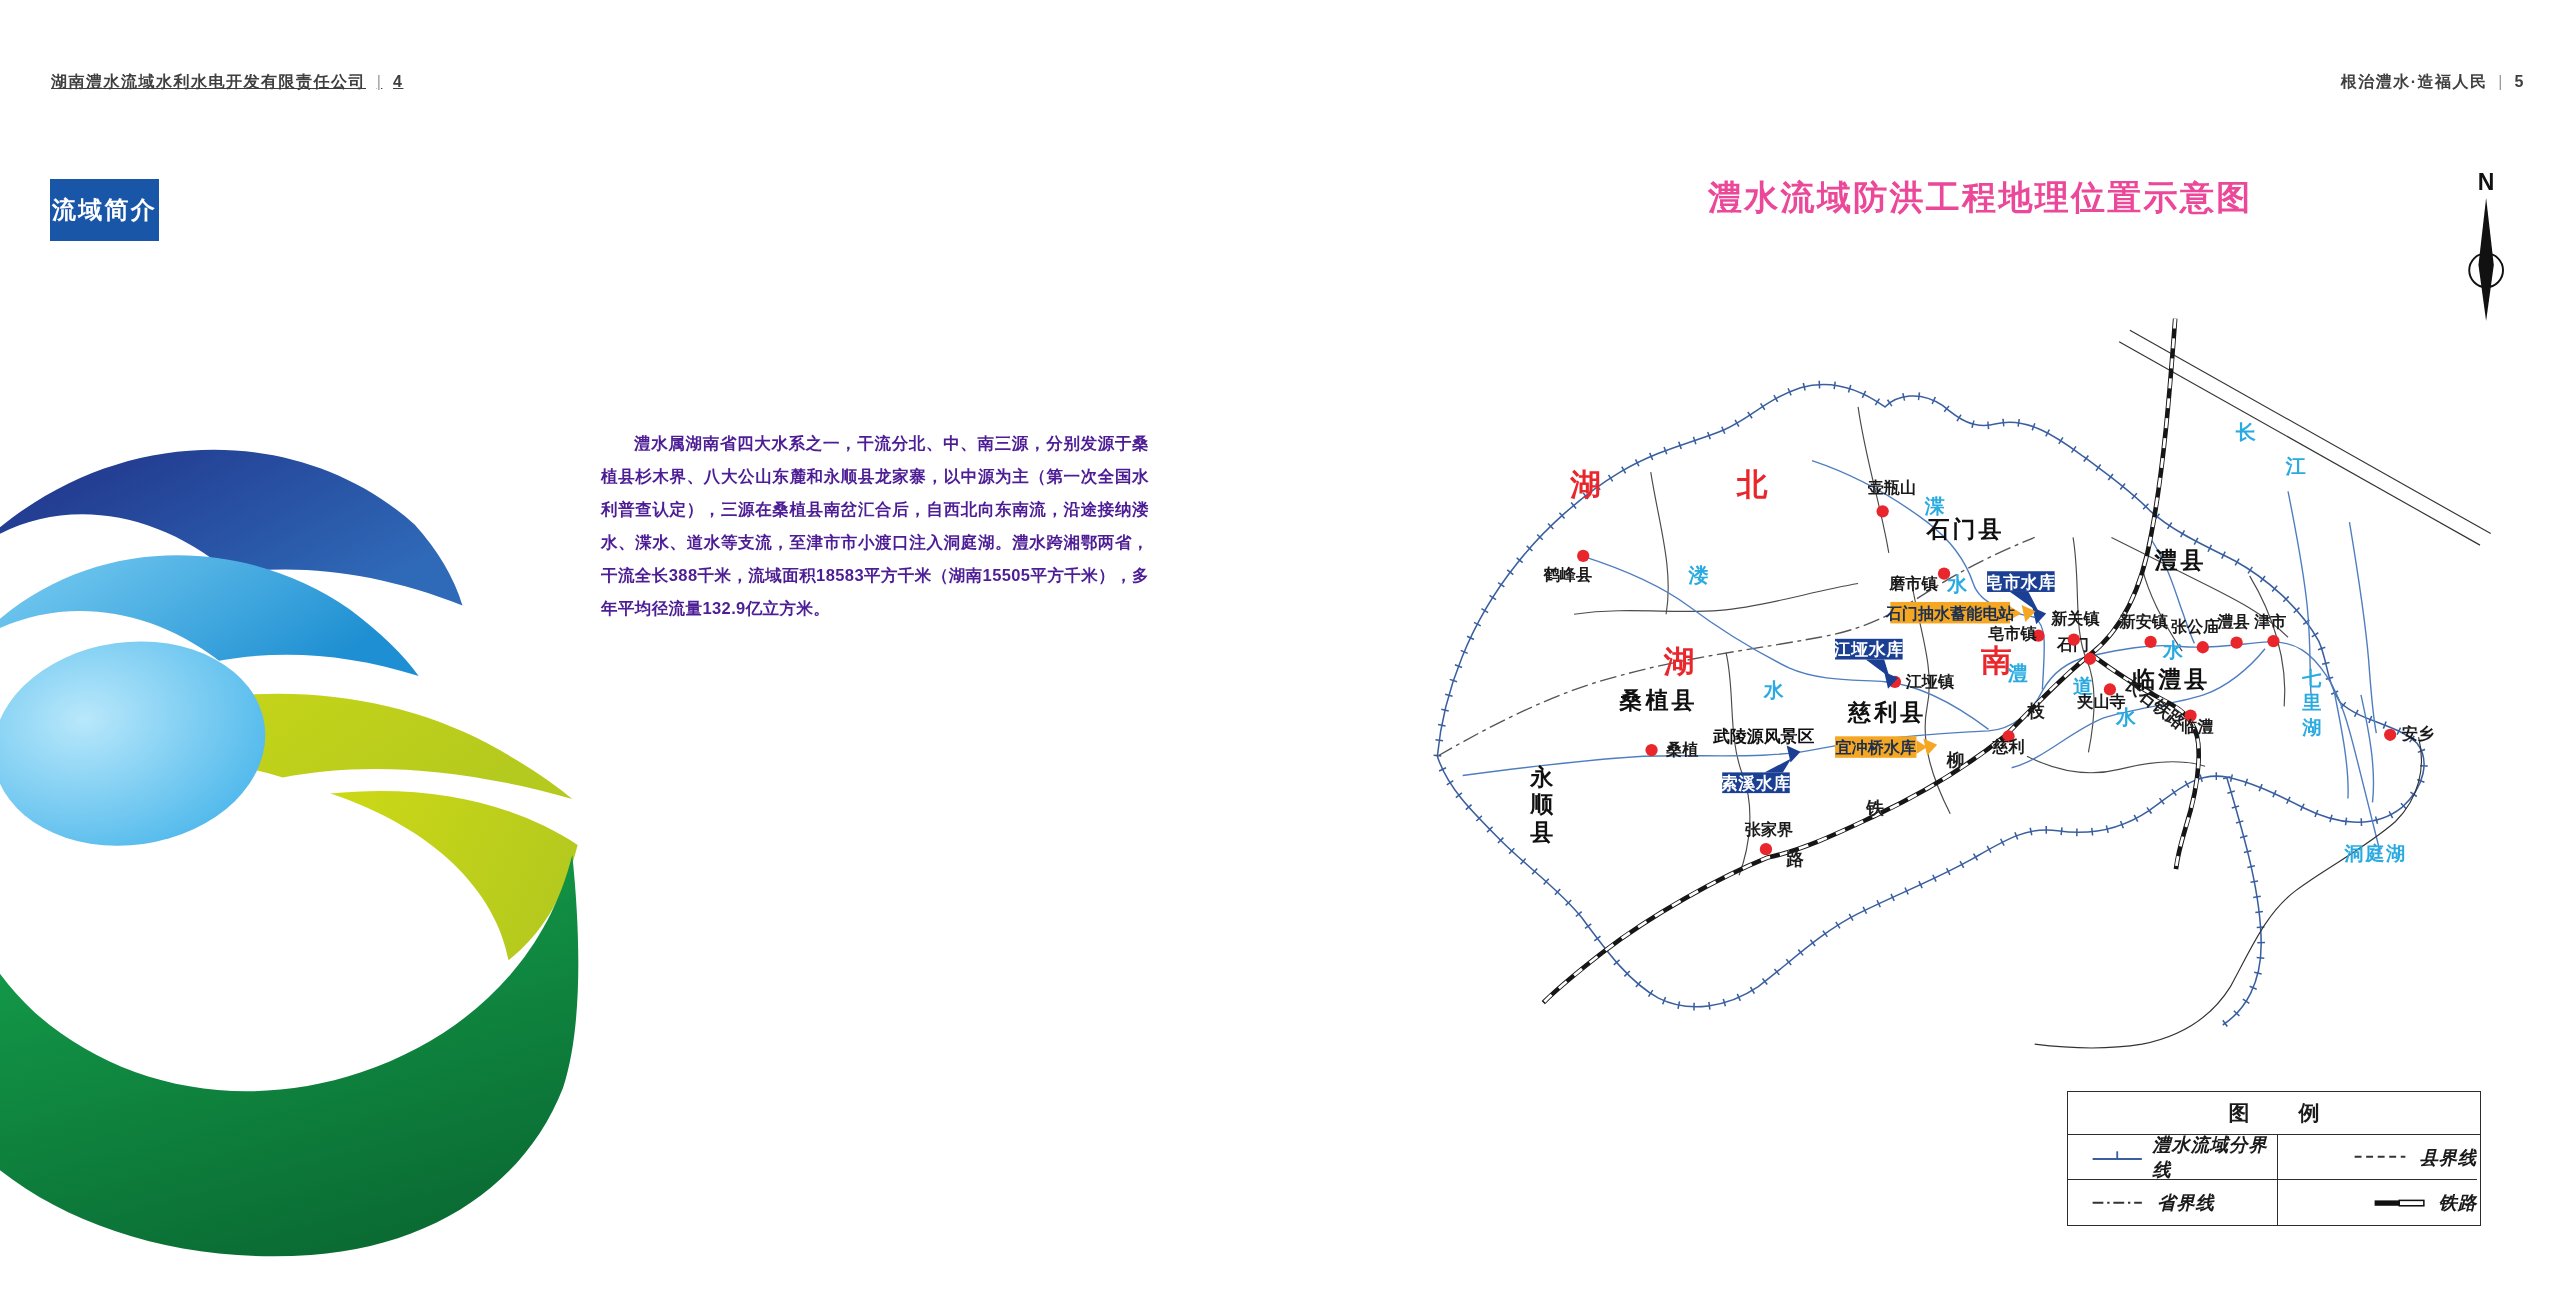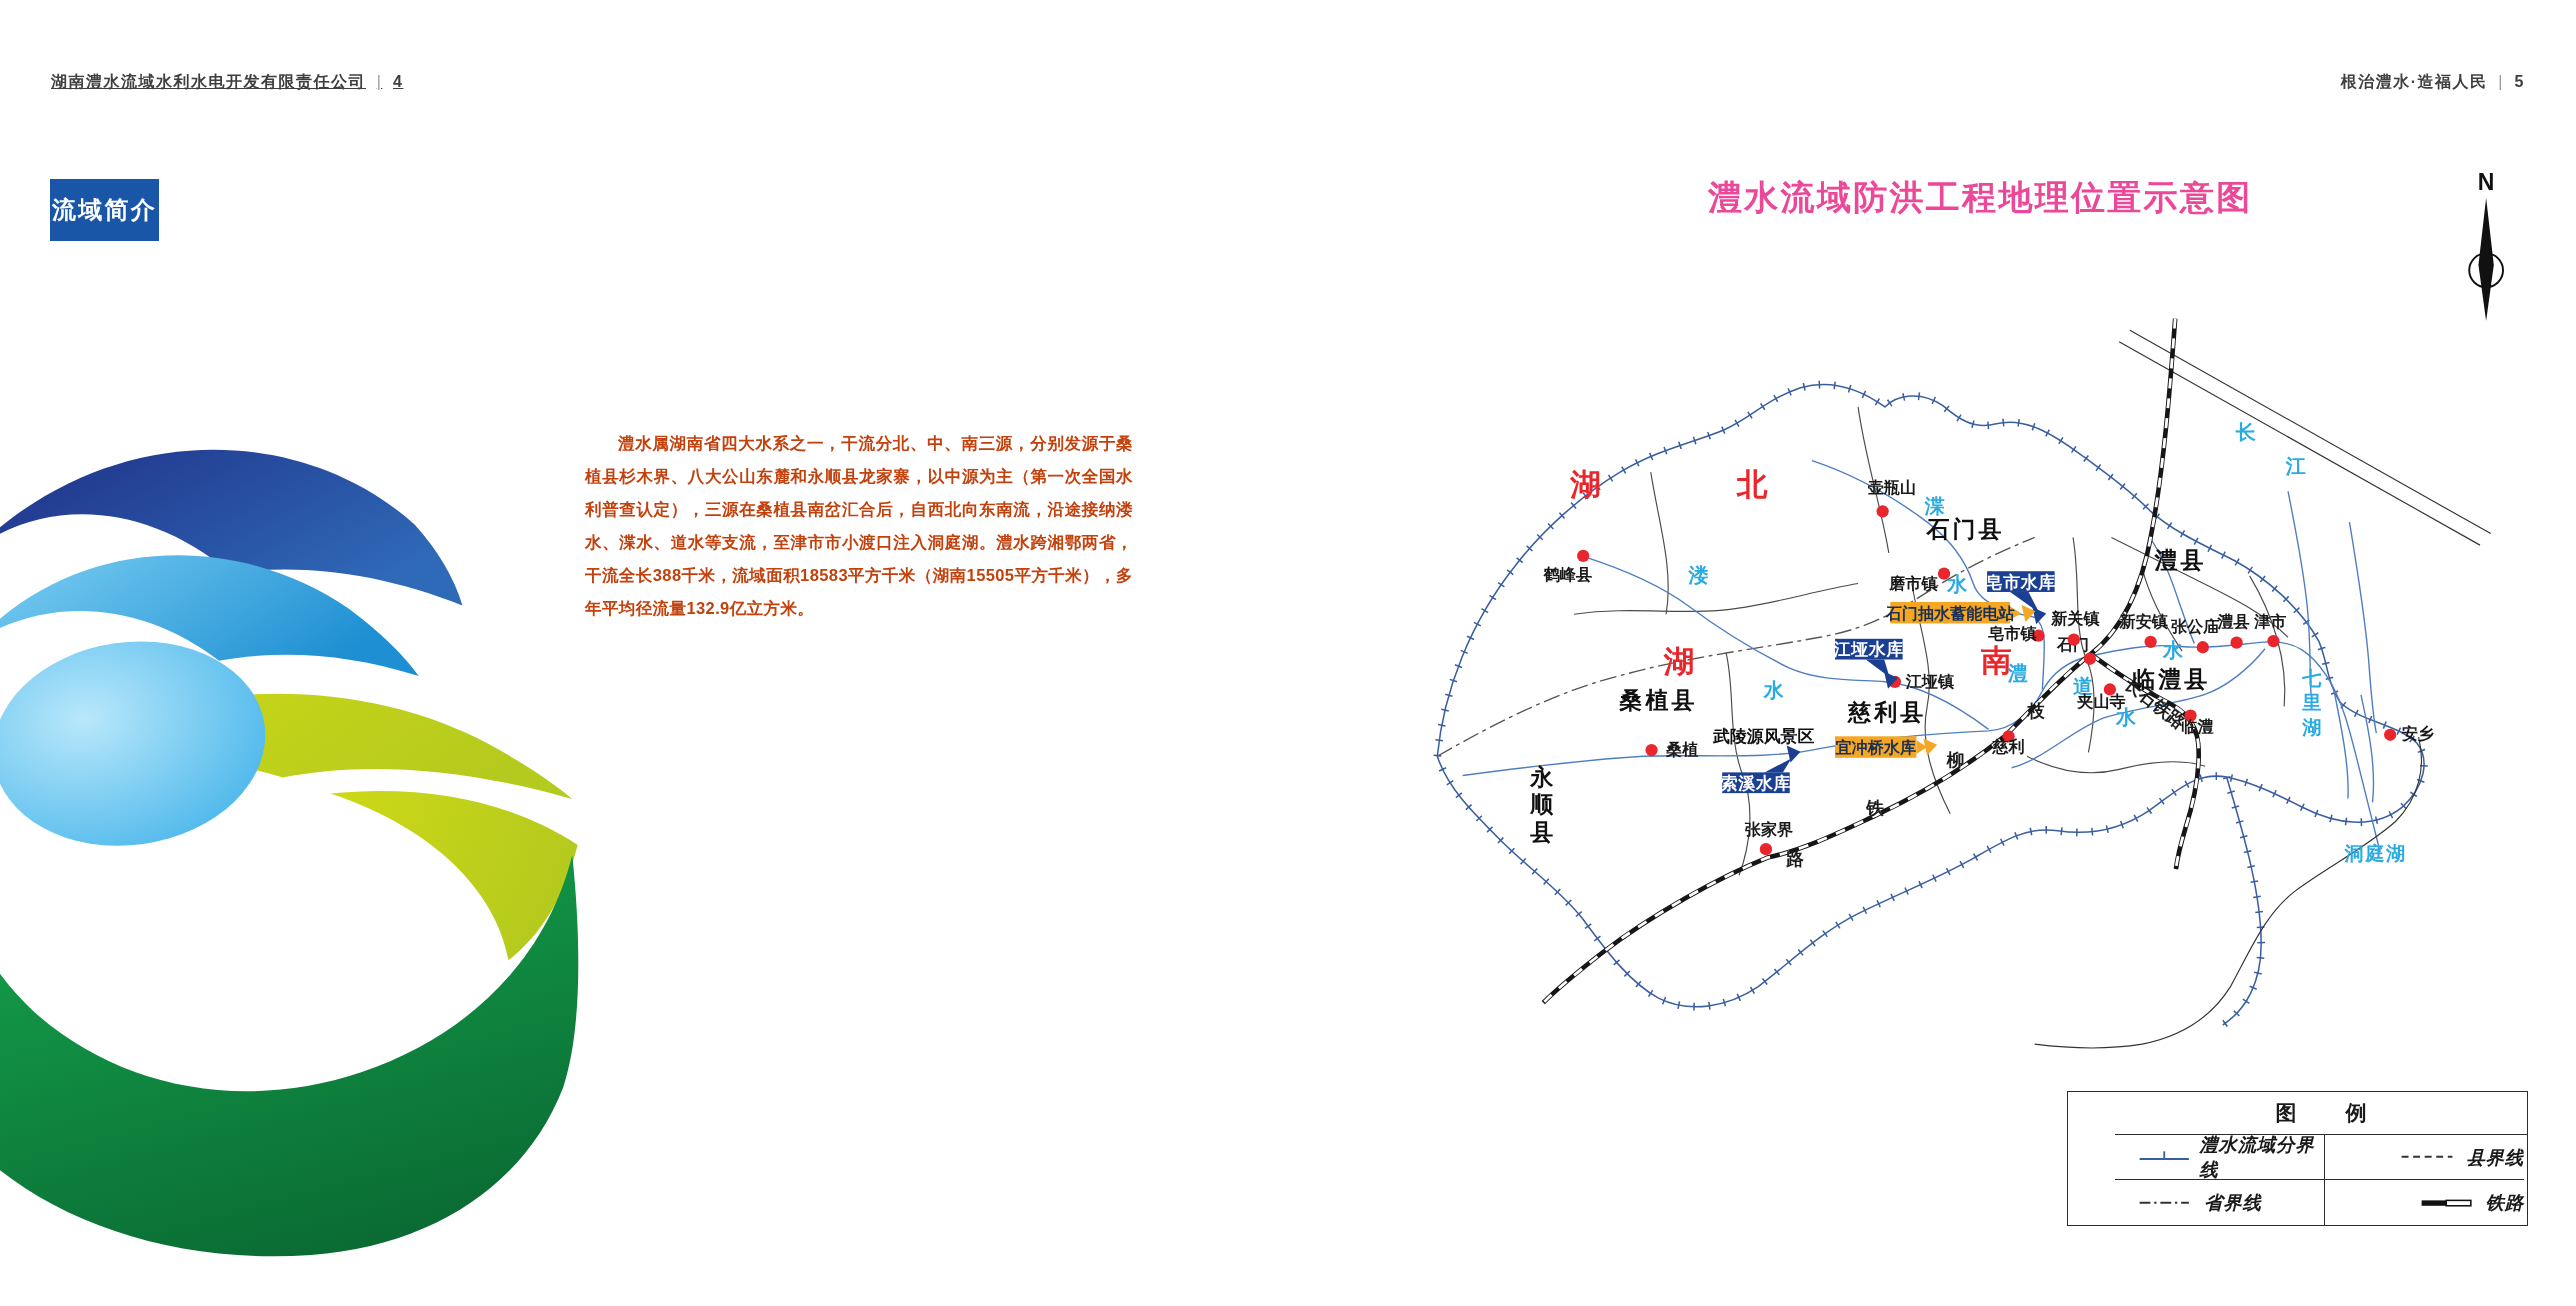--- a/index.html
+++ b/index.html
@@ -8,40 +8,40 @@
   
   .hdr{position:absolute;top:72px;font-size:16px;font-weight:700;color:#3f3f3f;letter-spacing:1.5px;white-space:nowrap;}
   .hdr-left{left:51px;text-decoration:underline;}
   .hdr-right{right:51px;}
   .hdr .sep{color:#9a9a9a;font-weight:400;padding:0 10.7px;}
   .hdr .pg{color:#3f3f3f;font-weight:700;}
   
   .badge{position:absolute;left:50px;top:179px;width:109px;height:62px;background:#1a56a8;
          color:#fff;font-size:24px;font-weight:700;display:flex;align-items:center;justify-content:center;
          letter-spacing:2.3px;}
-  .bodytext{position:absolute;left:585px;top:427px;width:548px;color:#c2410c;}
+  .bodytext{position:absolute;left:601px;top:427px;width:548px;color:#4c1d95;}
   .bodytext p{margin:0 0 24px 0;font-size:16.5px;line-height:33px;font-weight:700;
               text-align:justify;text-indent:2em;letter-spacing:0.4px;}
   .logo{position:absolute;left:0;top:375px;width:607px;height:910px;}
   
   .map-title{position:absolute;left:1708px;top:175px;width:537px;font-size:34px;font-weight:700;
              color:#ec4899;letter-spacing:2.3px;white-space:nowrap;}
   .mapsvg{position:absolute;left:0;top:0;width:2576px;height:1306px;}
   .mapsvg text{font-family:"Liberation Sans","DejaVu Sans",sans-serif;font-weight:700;}
   .t-town{font-size:21px;fill:#1a1a1a;}
   .t-county{font-size:30px;fill:#101010;letter-spacing:4px;}
   .t-prov{font-size:40px;fill:#e8262b;}
   .t-river{font-size:26px;fill:#29abe2;}
   .t-rail{font-size:23px;fill:#1c1c1c;}
   .t-scenic{font-size:22px;fill:#101010;}
   .t-lake{font-size:25px;fill:#29abe2;letter-spacing:2px;}
   .t-resnavy{font-size:22px;fill:#ffffff;letter-spacing:1px;}
   .t-resorange{font-size:21px;fill:#1b3050;letter-spacing:0px;}
   
-  .legend{position:absolute;left:2067px;top:1091px;width:412px;border:1.5px solid #2c2c2c;background:#fff;padding-left:47px;}
+  .legend{position:absolute;left:2067px;top:1091px;width:412px;border:1.5px solid #2c2c2c;background:#fff;}
   .legend-title{height:42px;border-bottom:1.5px solid #2c2c2c;display:flex;align-items:center;justify-content:center;
                 font-size:21px;font-weight:700;color:#1a1a1a;letter-spacing:21.5px;text-indent:21.5px;}
   .legend-grid{display:grid;grid-template-columns:210px 199px;font-style:italic;}
   .legend-cell{height:45px;display:flex;align-items:center;padding-left:23px;box-sizing:border-box;
                border-bottom:1.5px solid #2c2c2c;border-right:1.5px solid #2c2c2c;}
   .legend-cell:nth-child(2n){border-right:none;justify-content:flex-end;}
   .legend-cell:nth-child(3),.legend-cell:nth-child(4){border-bottom:none;}
   .legend-cell .sym{width:66px;display:flex;align-items:center;}
   .legend-cell .lab{font-size:18.4px;font-weight:700;color:#1a1a1a;letter-spacing:0.8px;}
 </style>

